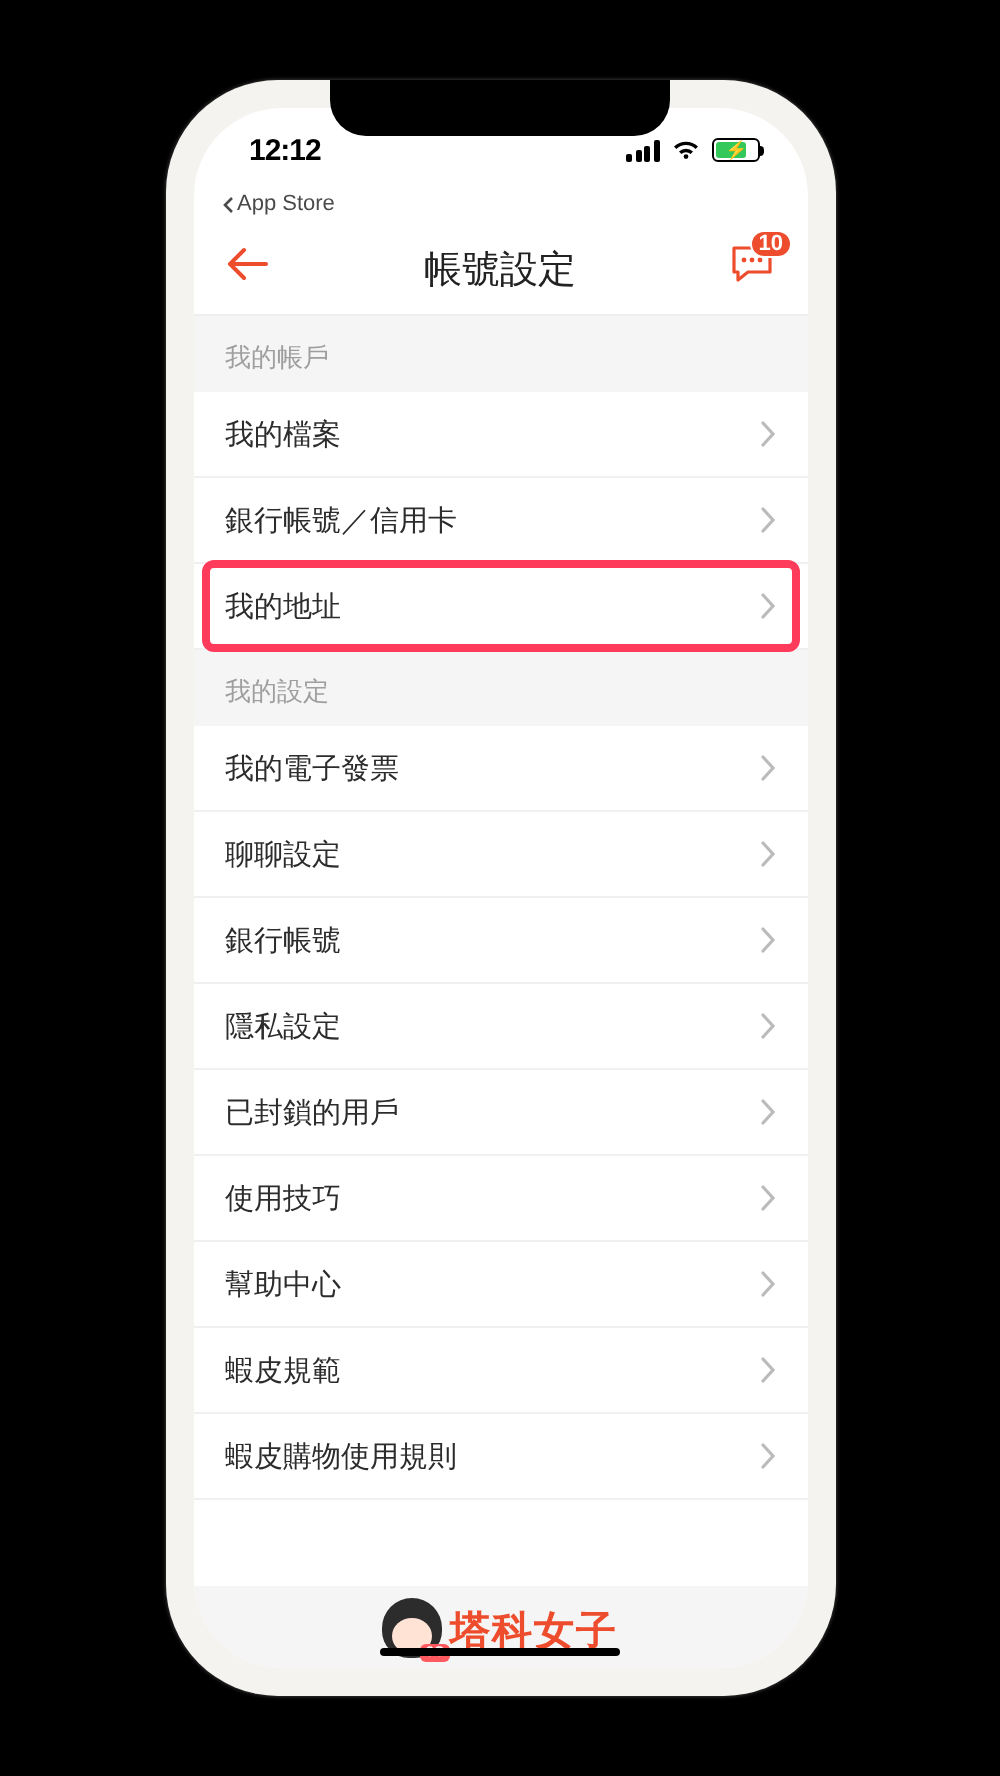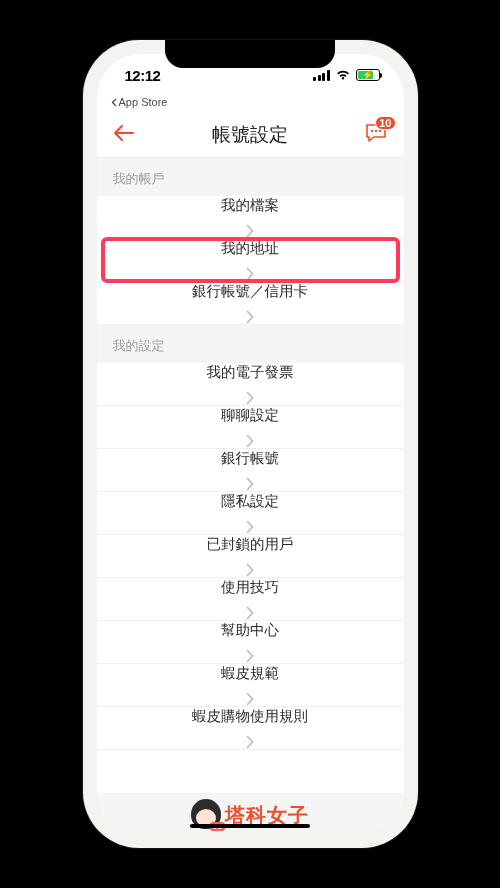--- a/index.html
+++ b/index.html
@@ -165,21 +165,20 @@
       background: #fff;
       height: 43px;
       display: flex;
       align-items: center;
       justify-content: space-between;
       padding: 0 16px;
       border-bottom: 1px solid #f0f0f0;
       font-size: 14.5px;
       color: #2c2c2c;
       position: relative;
-      flex-direction: column;
     }
     .row:last-of-type { border-bottom: none; }
     .chevron { color: #bbb; flex-shrink: 0; }
     .highlight-box {
       position: absolute;
       inset: -2px 4px -2px 4px;
       border: 4px solid #ff3b5c;
       border-radius: 6px;
       pointer-events: none;
       z-index: 10;
@@ -293,31 +292,31 @@
 
     <div class="content" id="content">
         <div class="section-header">我的帳戶</div>
         <div class="row">
           <span>我的檔案</span>
           <svg class="chevron" width="8" height="14" viewBox="0 0 8 14">
             <path d="M1.5 1.5L6.5 7l-5 5.5" stroke="#bbb" stroke-width="1.6" fill="none" stroke-linecap="round"></path>
           </svg>
         </div>
         <div class="row">
+          <span>銀行帳號／信用卡</span>
+          <svg class="chevron" width="8" height="14" viewBox="0 0 8 14">
+            <path d="M1.5 1.5L6.5 7l-5 5.5" stroke="#bbb" stroke-width="1.6" fill="none" stroke-linecap="round"></path>
+          </svg>
+        </div>
+        <div class="row">
           <span>我的地址</span>
           <svg class="chevron" width="8" height="14" viewBox="0 0 8 14">
             <path d="M1.5 1.5L6.5 7l-5 5.5" stroke="#bbb" stroke-width="1.6" fill="none" stroke-linecap="round"></path>
           </svg>
           <div class="highlight-box"></div>
-        </div>
-        <div class="row">
-          <span>銀行帳號／信用卡</span>
-          <svg class="chevron" width="8" height="14" viewBox="0 0 8 14">
-            <path d="M1.5 1.5L6.5 7l-5 5.5" stroke="#bbb" stroke-width="1.6" fill="none" stroke-linecap="round"></path>
-          </svg>
         </div>
         <div class="section-header">我的設定</div>
         <div class="row">
           <span>我的電子發票</span>
           <svg class="chevron" width="8" height="14" viewBox="0 0 8 14">
             <path d="M1.5 1.5L6.5 7l-5 5.5" stroke="#bbb" stroke-width="1.6" fill="none" stroke-linecap="round"></path>
           </svg>
         </div>
         <div class="row">
           <span>聊聊設定</span>

